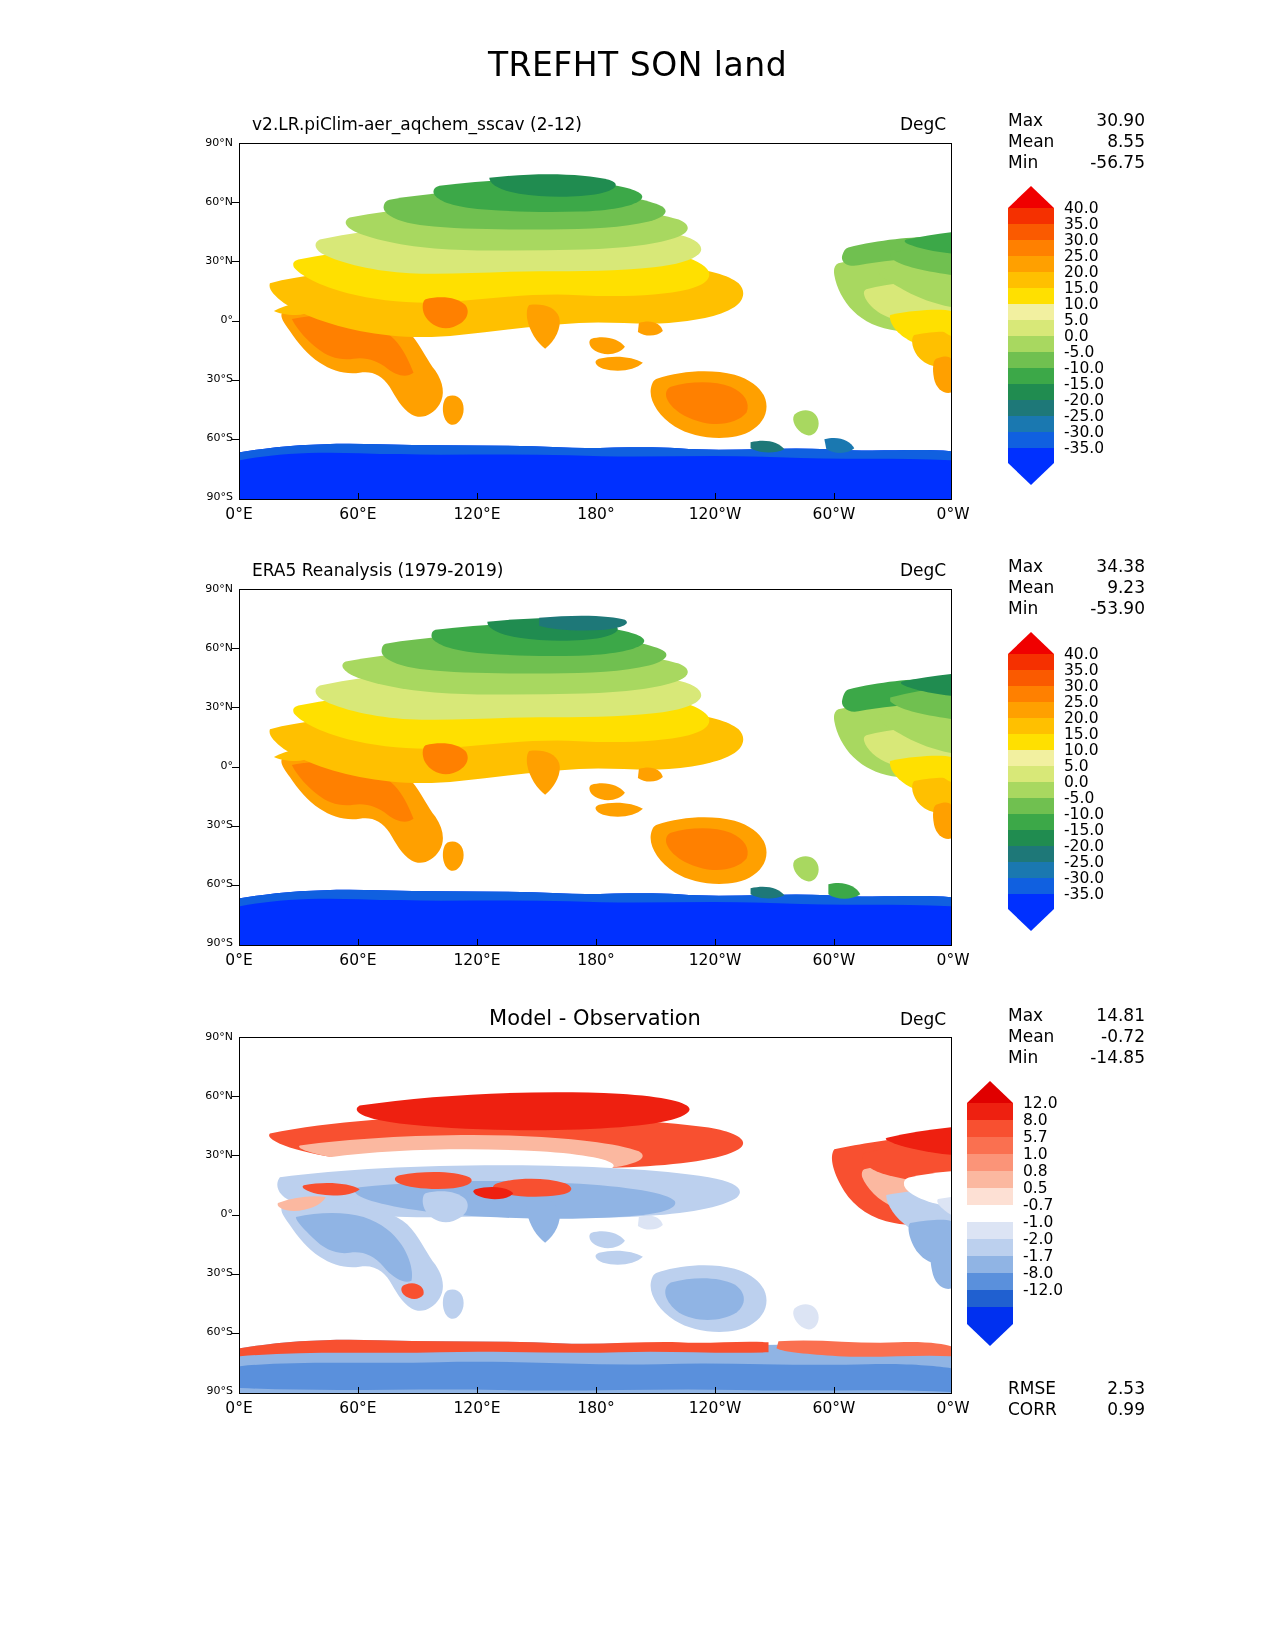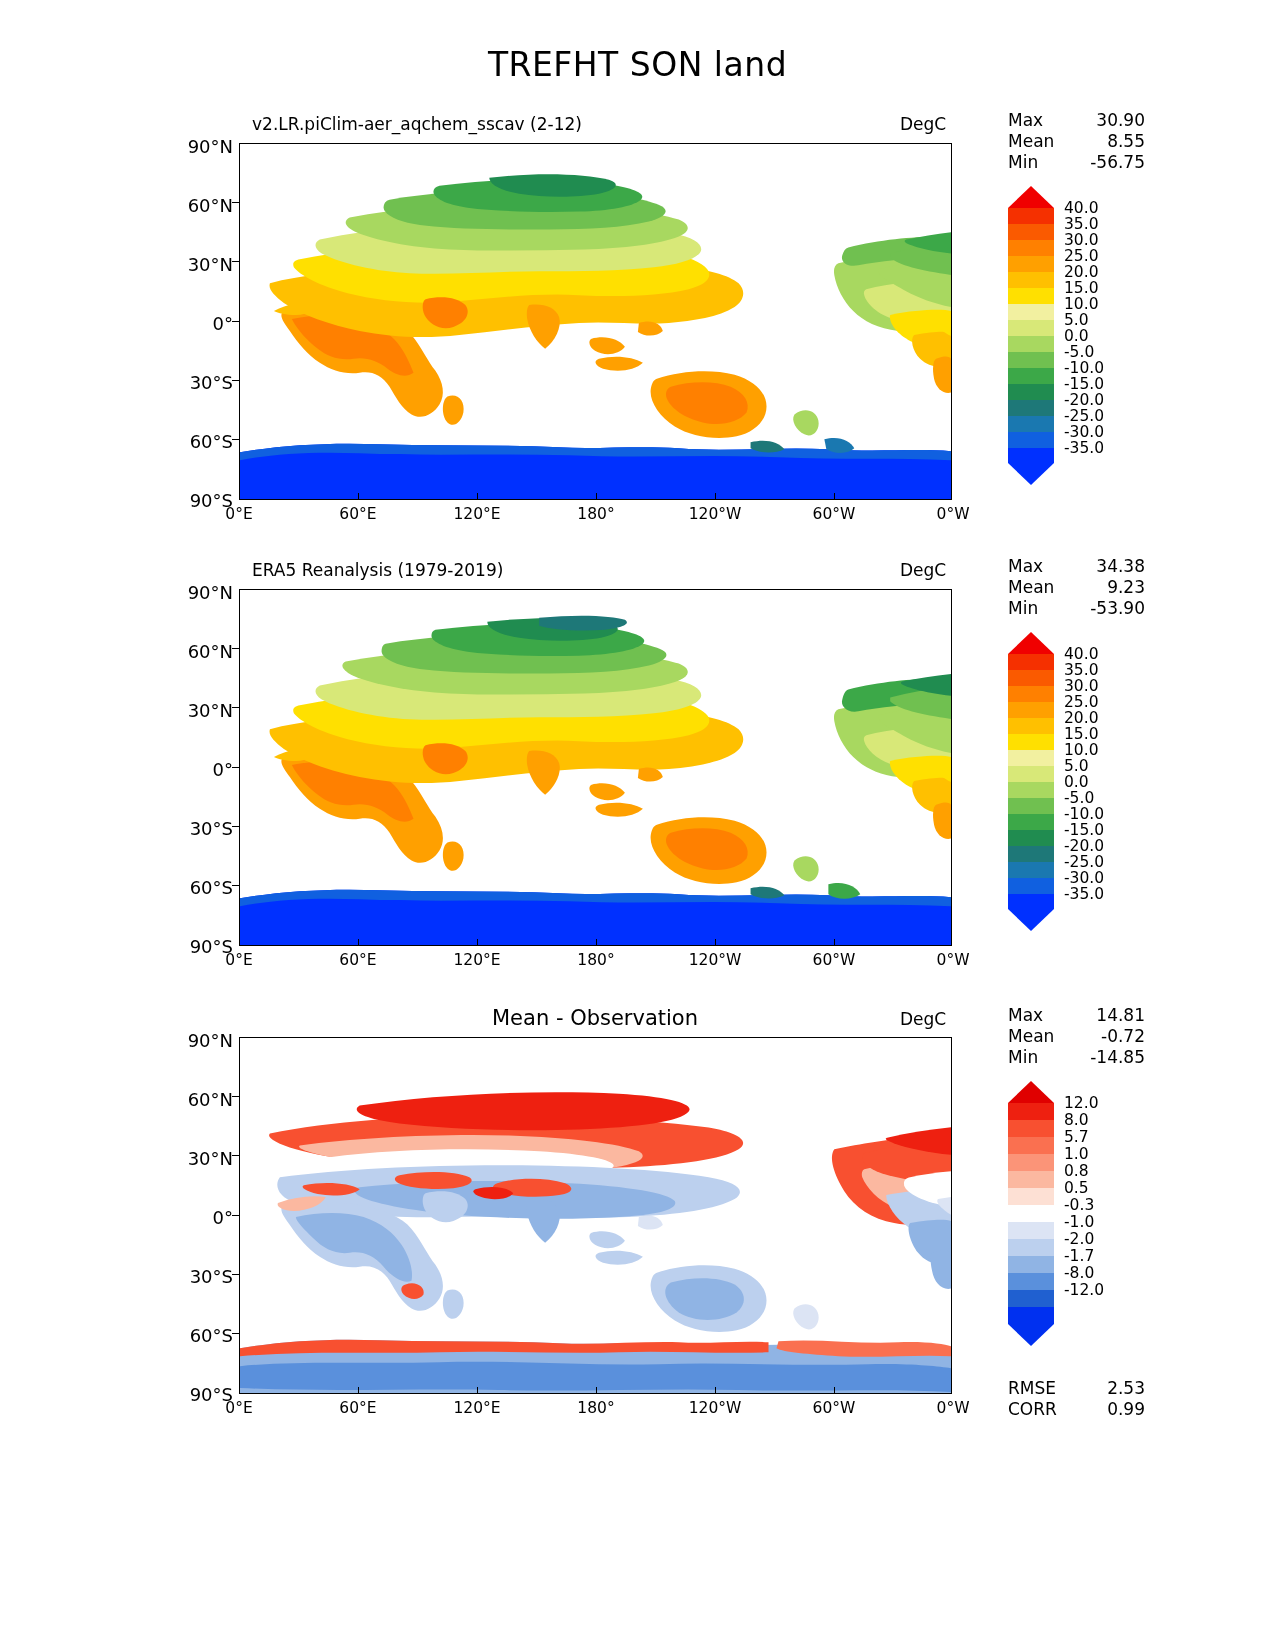--- a/index.html
+++ b/index.html
@@ -49,21 +49,21 @@
   }
   .map-canvas {
     position: absolute;
     left: 0;
     top: 0;
     width: 100%;
     height: 100%;
   }
   .ytick {
     position: absolute;
-    font-size: 18px;
+    font-size: 11px;
     text-align: right;
     white-space: nowrap;
   }
   .xtick {
     position: absolute;
     font-size: 15.5px;
     text-align: center;
     white-space: nowrap;
   }
   .tickmark-y {
@@ -388,21 +388,21 @@
     <div class="cbar-lab" style="top:182px;">-10.0</div>
     <div class="cbar-lab" style="top:198px;">-15.0</div>
     <div class="cbar-lab" style="top:214px;">-20.0</div>
     <div class="cbar-lab" style="top:230px;">-25.0</div>
     <div class="cbar-lab" style="top:246px;">-30.0</div>
     <div class="cbar-lab" style="top:262px;">-35.0</div>
   </div>
 </div>
 
 <div class="panel">
-  <div class="map-title" style="left:0px; top:1006px; width:1190px; text-align:center; font-size:21px;">Mean - Observation</div>
+  <div class="map-title" style="left:0px; top:1006px; width:1190px; text-align:center; font-size:21px;">Model - Observation</div>
   <div class="map-units" style="left:900px; top:1009px;">DegC</div>
   <div class="map-frame" style="left:239px; top:1037px; width:713px; height:357px;">
     <svg class="map-canvas" viewBox="0 0 713 357" preserveAspectRatio="none">
       <defs>
         <clipPath id="fr3">
             <rect x="0" y="0" width="713" height="357"></rect>
           </clipPath>
       </defs>
       <g clip-path="url(#fr3)">
         <rect x="0" y="0" width="713" height="357" fill="#ffffff"></rect>
@@ -495,21 +495,21 @@
   <div class="tickmark-x" style="left:358px; top:1387px;"></div>
   <div class="tickmark-x" style="left:477px; top:1387px;"></div>
   <div class="tickmark-x" style="left:596px; top:1387px;"></div>
   <div class="tickmark-x" style="left:715px; top:1387px;"></div>
   <div class="tickmark-x" style="left:834px; top:1387px;"></div>
 
   <div class="stats" style="left:1008px; top:1005px;"><span class="lbl">Max</span><span class="val">14.81</span></div>
   <div class="stats" style="left:1008px; top:1026px;"><span class="lbl">Mean</span><span class="val">-0.72</span></div>
   <div class="stats" style="left:1008px; top:1047px;"><span class="lbl">Min</span><span class="val">-14.85</span></div>
 
-  <div class="cbar" style="left:1008px; top:1081px; width:200px; height:300px;">
+  <div class="cbar" style="left:967px; top:1081px; width:200px; height:300px;">
     <svg style="position:absolute; left:0; top:0; width:46px; height:22px;" viewBox="0 0 46 22">
         <polygon points="23,0 46,22 0,22" fill="#e00000"></polygon>
       </svg>
     <div class="cbar-body" style="top:22px; height:221px;">
       <div class="cbar-seg" style="top:0px;   height:17px; background:#ee2010;"></div>
       <div class="cbar-seg" style="top:17px;  height:17px; background:#f85030;"></div>
       <div class="cbar-seg" style="top:34px;  height:17px; background:#fa7050;"></div>
       <div class="cbar-seg" style="top:51px;  height:17px; background:#fb9478;"></div>
       <div class="cbar-seg" style="top:68px;  height:17px; background:#fbb8a0;"></div>
       <div class="cbar-seg" style="top:85px;  height:17px; background:#fde0d4;"></div>
@@ -523,21 +523,21 @@
     </div>
     <svg style="position:absolute; left:0; top:243px; width:46px; height:22px;" viewBox="0 0 46 22">
         <polygon points="0,0 46,0 23,22" fill="#0030f0"></polygon>
       </svg>
     <div class="cbar-lab" style="top:22px;">12.0</div>
     <div class="cbar-lab" style="top:39px;">8.0</div>
     <div class="cbar-lab" style="top:56px;">5.7</div>
     <div class="cbar-lab" style="top:73px;">1.0</div>
     <div class="cbar-lab" style="top:90px;">0.8</div>
     <div class="cbar-lab" style="top:107px;">0.5</div>
-    <div class="cbar-lab" style="top:124px;">-0.3</div>
+    <div class="cbar-lab" style="top:124px;">-0.7</div>
     <div class="cbar-lab" style="top:141px;">-1.0</div>
     <div class="cbar-lab" style="top:158px;">-2.0</div>
     <div class="cbar-lab" style="top:175px;">-1.7</div>
     <div class="cbar-lab" style="top:192px;">-8.0</div>
     <div class="cbar-lab" style="top:209px;">-12.0</div>
   </div>
 
   <div class="stats" style="left:1008px; top:1378px;"><span class="lbl">RMSE</span><span class="val">2.53</span></div>
   <div class="stats" style="left:1008px; top:1399px;"><span class="lbl">CORR</span><span class="val">0.99</span></div>
 </div>

